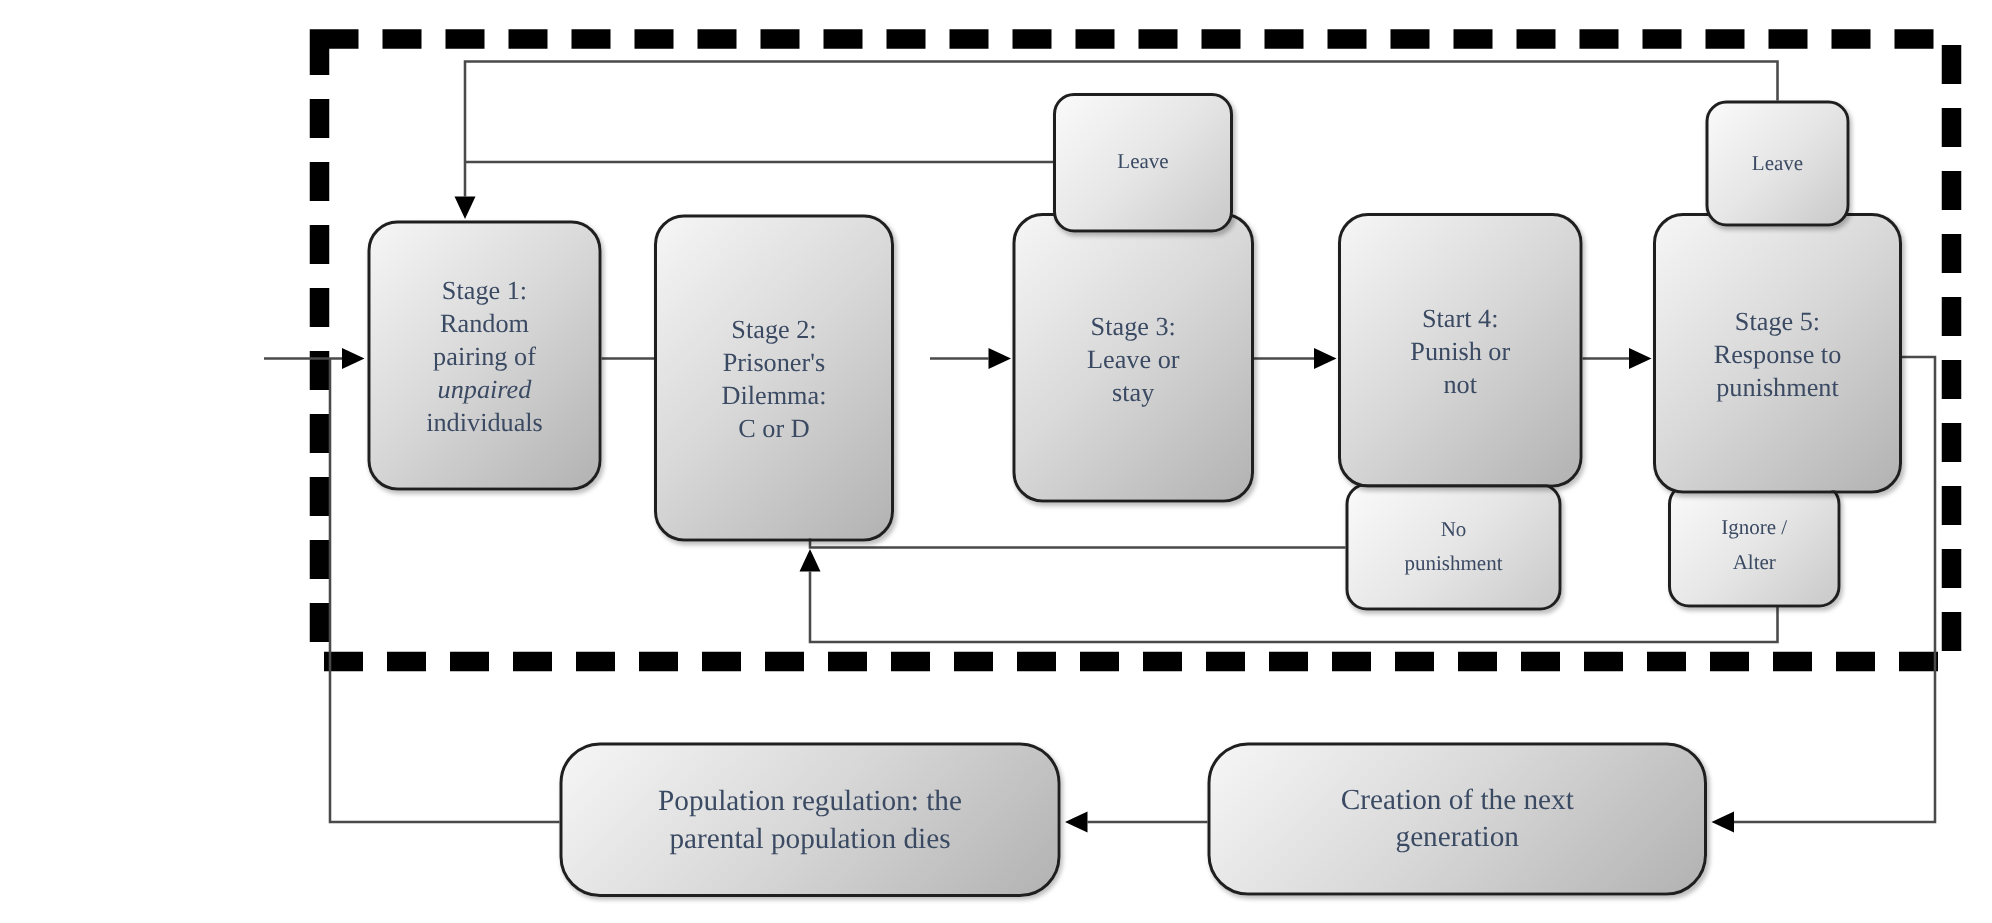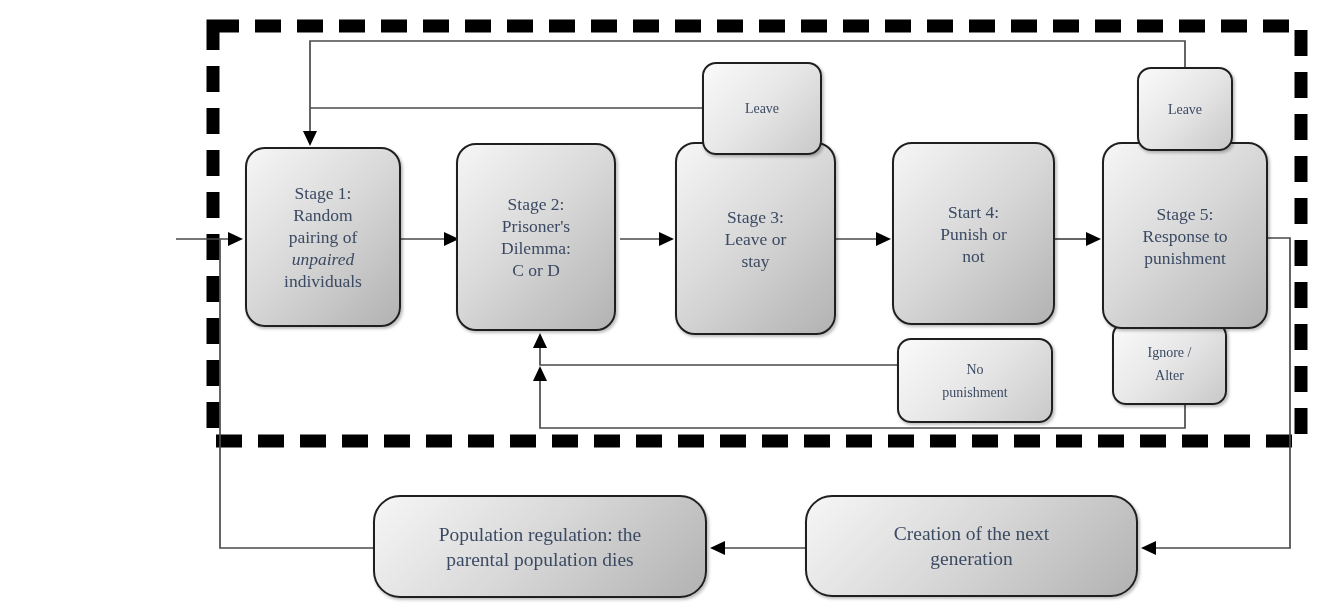--- a/index.html
+++ b/index.html
@@ -84,38 +84,38 @@
 
 
   <div class="box stage" style="left:245px;top:147px;width:156px;height:180px">
     <span>Stage 1:</span>
     <span>Random</span>
     <span>pairing of</span>
     <span class="italic">unpaired</span>
     <span>individuals</span>
   </div>
 
-  <div class="box stage" style="left:456px;top:143px;width:160px;height:188px">
+  <div class="box stage" style="left:436px;top:143px;width:160px;height:218px">
     <span>Stage 2:</span>
     <span>Prisoner's</span>
     <span>Dilemma:</span>
     <span>C or D</span>
   </div>
 
   <div class="box stage" style="left:675px;top:142px;width:161px;height:193px">
     <span>Stage 3:</span>
     <span>Leave or</span>
     <span>stay</span>
   </div>
 
   <div class="box small front" style="left:702px;top:62px;width:120px;height:93px">
     <span>Leave</span>
   </div>
 
-  <div class="box small" style="left:897px;top:338px;width:156px;height:85px">
+  <div class="box small" style="left:897px;top:322px;width:144px;height:85px">
     <span>No</span>
     <span>punishment</span>
   </div>
 
   <div class="box stage" style="left:892px;top:142px;width:163px;height:183px">
     <span>Start 4:</span>
     <span>Punish or</span>
     <span>not</span>
   </div>
 

